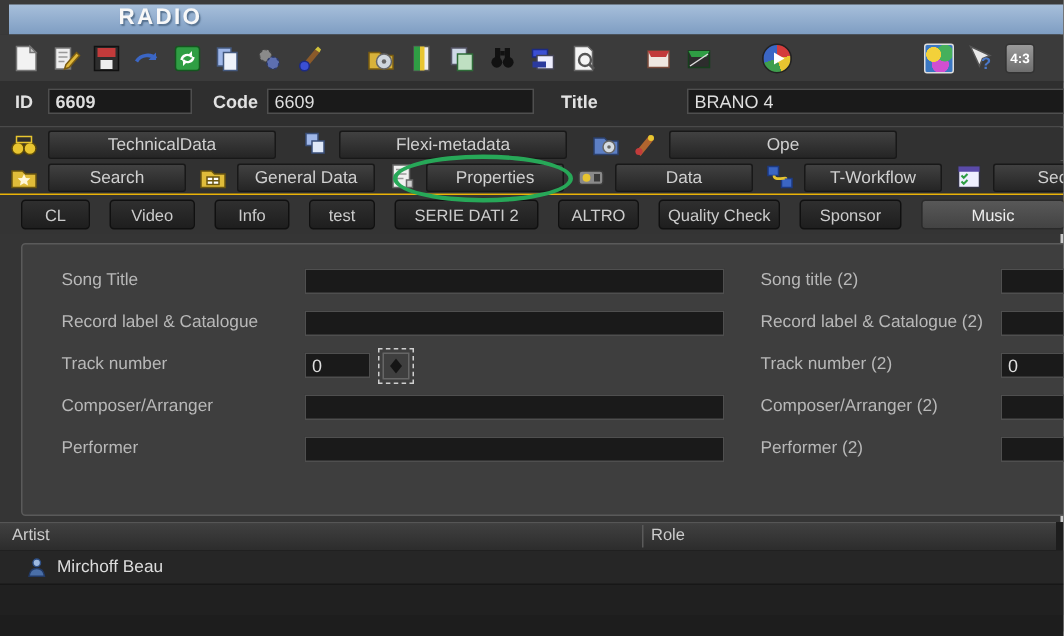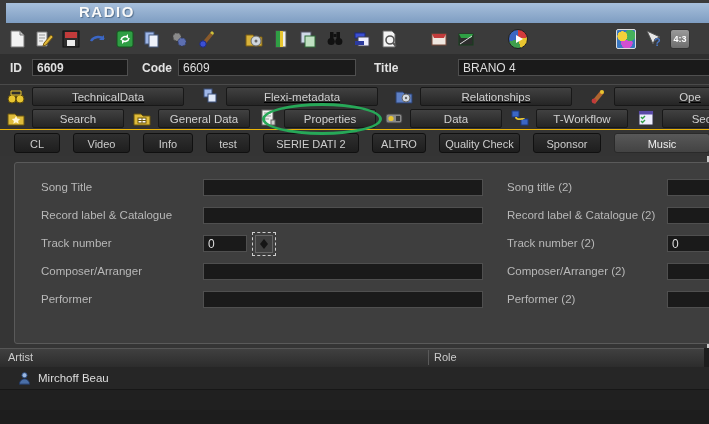--- a/index.html
+++ b/index.html
@@ -32,21 +32,21 @@
     box-sizing:border-box;color:#fff;font-size:9px;font-weight:bold;text-align:center;line-height:18px;}
   
   .idbar{position:absolute;left:0;top:54px;width:709px;height:30px;background:#2f2f2f;
     border-bottom:1px solid #4a4a4a;}
   .idbar .lbl{position:absolute;top:7px;font-size:12px;font-weight:bold;color:#e2e2e2;}
   .tb{background:#1a1a1a;border:1px solid #4f4f4f;color:#dedede;font-size:12px;
     padding:0 4px;height:17px;line-height:17px;box-sizing:border-box;overflow:hidden;white-space:nowrap;}
   .idbar .tb{position:absolute;top:5px;}
   
   .tabrow{position:absolute;left:0;width:709px;height:22px;background:#313131;display:flex;align-items:center;}
-  .tabrow1{top:85px;text-decoration:underline;} .tabrow2{top:107px;border-bottom:6px solid #eab308;}
+  .tabrow1{top:85px;} .tabrow2{top:107px;border-bottom:6px solid #eab308;}
   .tab{display:flex;align-items:center;flex:0 0 auto;}
   .tab .tabicon{width:20px;height:20px;margin-left:6px;}
   .tab .tabicon svg{width:20px;height:20px;display:block;}
   .tablabel{height:19px;line-height:19px;text-align:center;font-size:11.5px;color:#d0d0d0;
     background:linear-gradient(180deg,#414141,#252525);border:1px solid #181818;border-radius:2px;
     margin-left:6px;box-sizing:border-box;}
   .tabrow1 .tablabel{width:152px;margin-right:10px;}
   .tabrow2 .tablabel{width:92px;margin-right:2px;}
   
   .ellipse{position:absolute;left:262px;top:103px;width:114px;height:26px;
@@ -241,21 +241,20 @@
       <span class="tablabel">Flexi-metadata</span>
     </div>
     <div class="tab">
       <span class="tabicon">
           <svg viewBox="0 0 20 20">
             <path d="M2 6h7l2 2h7v9H2z" fill="#5d7fc4" stroke="#2a3f6b"></path>
             <circle cx="12" cy="12" r="4" fill="#d5dbe2" stroke="#666"></circle>
             <circle cx="12" cy="12" r="1.2" fill="#666"></circle>
           </svg>
         </span>
-      <span class="tablabel">Relationships</span>
     </div>
     <div class="tab">
       <span class="tabicon">
           <svg viewBox="0 0 20 20">
             <path d="M4 15L13 4l3 3-9 11z" fill="#b0652f"></path>
             <circle cx="6" cy="15" r="2.4" fill="#c23b3b"></circle>
             <circle cx="14" cy="6" r="2" fill="#e8c530"></circle>
           </svg>
         </span>
       <span class="tablabel">Ope</span>

